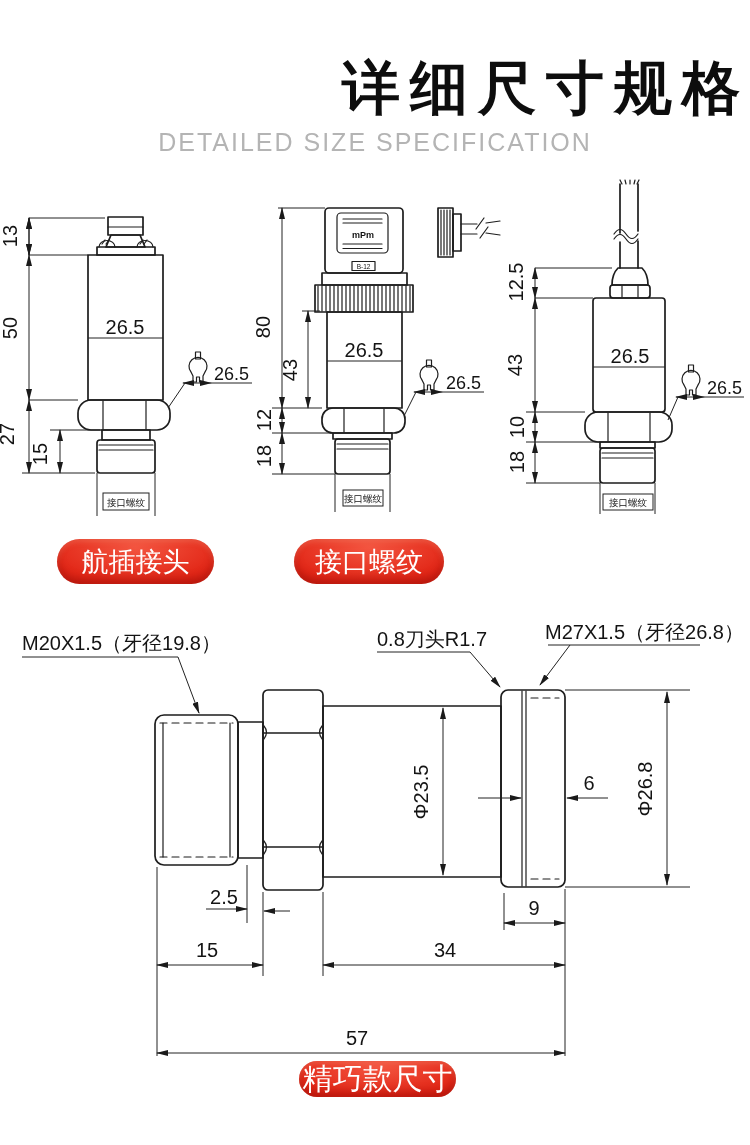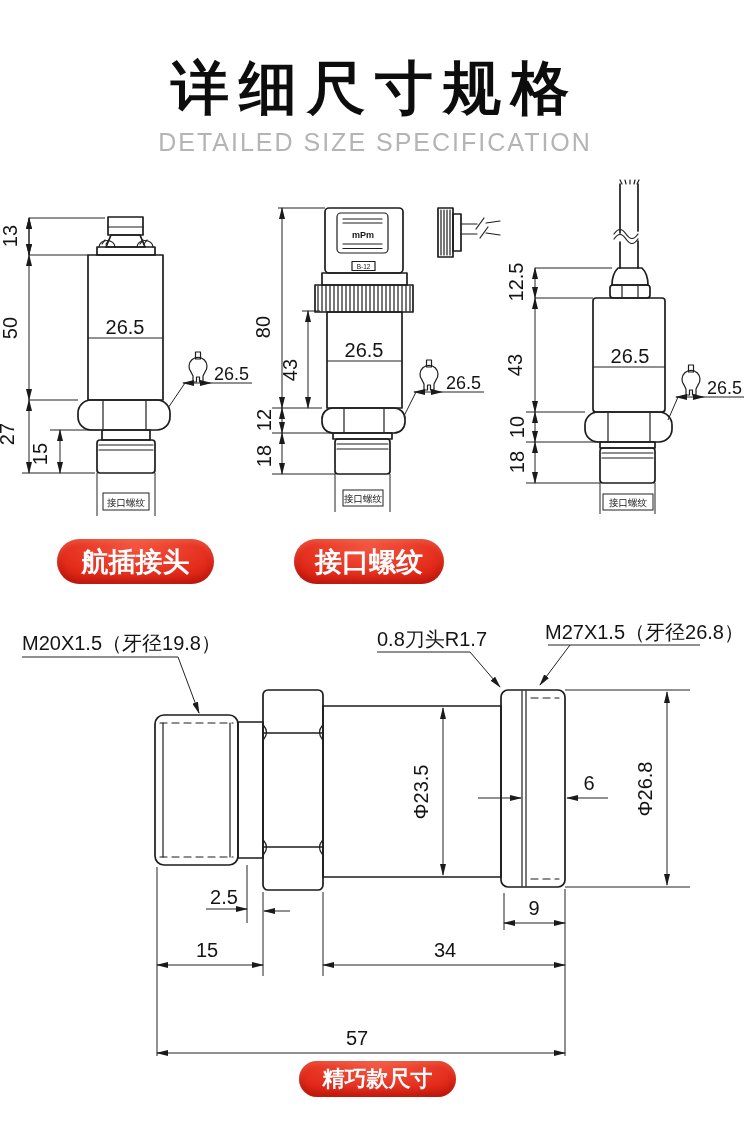--- a/index.html
+++ b/index.html
@@ -1,27 +1,27 @@
 <!DOCTYPE html>
 <html><head>
 <meta charset="utf-8">
 <style>
   html,body{margin:0;padding:0;background:#fff;}
   .stage{position:relative;width:750px;height:1145px;background:#ffffff;overflow:hidden;
          font-family:"Liberation Sans","DejaVu Sans",sans-serif;}
-  .title{position:absolute;top:50px;left:0;width:750px;text-align:center;
+  .title{position:absolute;top:50px;left:0;width:750px;text-align:right;
          font-size:58px;font-weight:800;color:#0d0d0d;letter-spacing:10px;margin:0;}
   .subtitle{position:absolute;top:128px;left:0;width:750px;text-align:center;
          font-size:25px;font-weight:400;color:#b4b4b4;letter-spacing:2px;margin:0;}
   .pill{position:absolute;display:flex;align-items:center;justify-content:center;
         background:radial-gradient(120% 160% at 50% 18%,#f35540 0%,#e22717 48%,#b30e04 100%);
-        color:#fff;font-weight:700;border-radius:24px;
+        color:#fff;font-weight:400;border-radius:24px;
         box-shadow:inset 0 -5px 8px rgba(120,0,0,.35), inset 0 3px 5px rgba(255,150,120,.35);}
   .pill-top{top:539px;height:45px;font-size:27px;}
-  .pill-bottom{top:1061px;height:36px;font-size:22px;border-radius:18px;}
+  .pill-bottom{top:1061px;height:36px;font-size:30px;border-radius:18px;}
   svg{position:absolute;left:0;}
   .p{fill:none;stroke:#1d1d1d;stroke-width:1.7;stroke-linejoin:round;stroke-linecap:round;}
   .p2{fill:none;stroke:#1d1d1d;stroke-width:1.2;stroke-linejoin:round;stroke-linecap:round;}
   .d{fill:none;stroke:#222;stroke-width:1;}
   .dash{stroke-dasharray:7 5;}
   text{fill:#141414;}
   .t20{font-size:20px;}
   .t18{font-size:18px;}
   .t9{font-size:9.5px;}
   .t8{font-size:9px;font-weight:700;}

